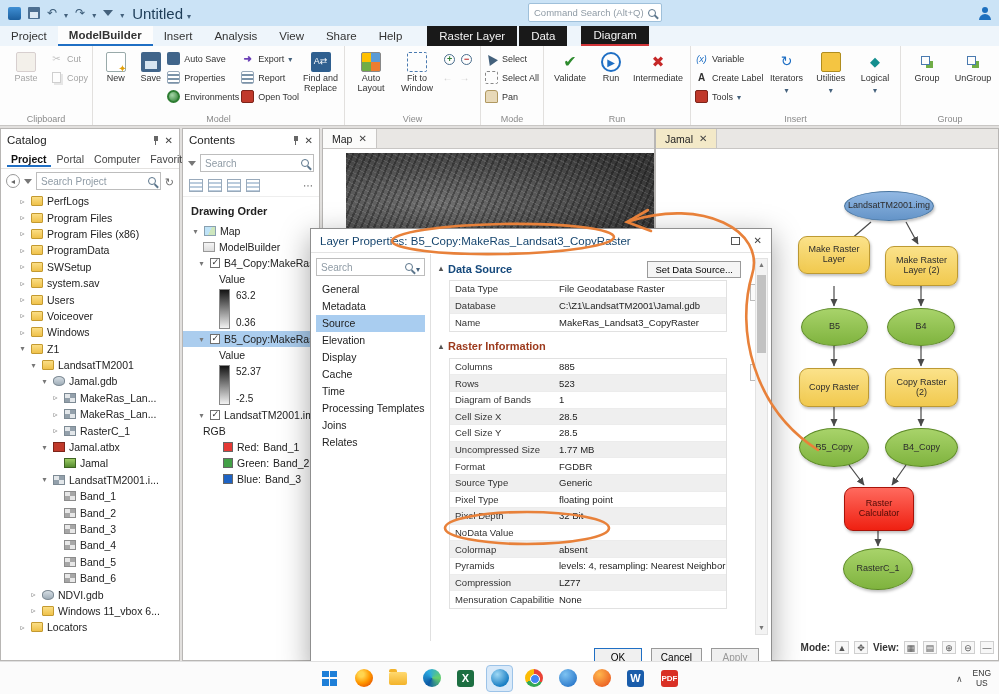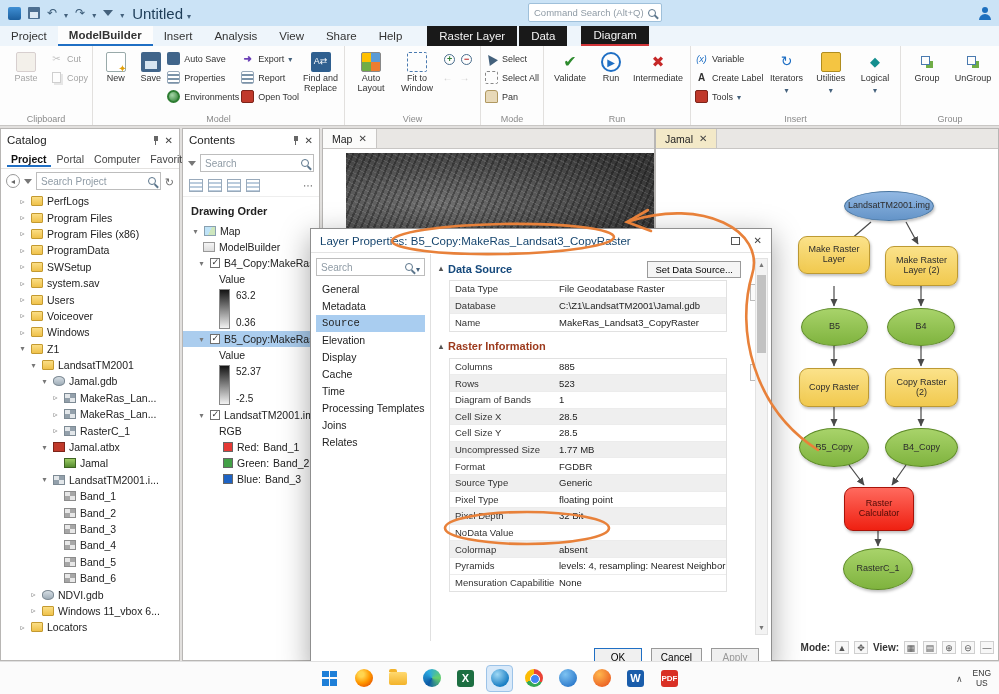--- a/index.html
+++ b/index.html
@@ -154,21 +154,21 @@
   .stic { width:14px; height:13px; border:1px solid #cfcfcf; background:#f7f7f7; display:flex; align-items:center; justify-content:center; font-size:9px; color:#555; cursor:pointer; }
 
   
   #dialog { position:absolute; left:310px; top:228px; width:462px; height:442px; background:#fff; border:1px solid #8f8f8f; box-shadow:0 8px 28px rgba(0,0,0,.35); z-index:20; }
   .dtitle { height:24px; display:flex; align-items:center; padding:0 9px; font-size:11.5px; color:#16456e; border-bottom:1px solid #e3e3e3; }
   .dctl { margin-left:auto; display:flex; gap:14px; color:#444; font-size:11px; align-items:center; }
   .maxbox { width:9px; height:8px; border:1.2px solid #555; }
   .dbody { position:absolute; left:0; top:25px; right:0; bottom:28px; display:flex; }
   .dleft { width:120px; border-right:1px solid #e0e0e0; padding:4px 5px; }
   .dmi { height:17px; font-size:10.5px; padding:2px 6px; color:#222; cursor:pointer; white-space:nowrap; overflow:hidden; }
-  .dmi.selected { background:#a9cdf0;font-family:Liberation Mono, monospace; }
+  .dmi.selected { background:#a9cdf0; }
   .dcontent { flex:1; position:relative; padding:6px 26px 0 8px; overflow:hidden; }
   .sech { display:flex; align-items:center; gap:5px; font-size:11px; font-weight:bold; height:17px; }
   .sech .tri { font-size:8px; color:#555; }
   .h-ds { color:#15497c; } .h-ri { color:#9c3a1d; }
   .setds { position:absolute; right:30px; top:7px; height:17px; font-size:9.5px; border:1px solid #9a9a9a; background:#f5f5f5; padding:0 7px; cursor:pointer; }
   .ptable { border:1px solid #e1e1e1; margin:3px 0 6px 10px; width:278px; }
   .prow { display:flex; min-height:16.6px; font-size:9.5px; border-bottom:1px solid #ececec; align-items:center; }
   .prow:last-child { border-bottom:0; }
   .prow.shaded { background:#efefef; }
   .pkey { width:104px; padding:1px 5px; color:#333; flex:none; white-space:nowrap; overflow:hidden; }
@@ -728,21 +728,21 @@
     <span class="ramplbl">
       <span>52.37</span>
       <span>-2.5</span>
     </span>
   </div>
   <div class="crow" style="padding-left:14px;">
     <span class="texp">▾</span>
     <span class="cb"></span>
     <span>LandsatTM2001.img</span>
   </div>
-  <div class="crow" style="padding-left:36px;align-items:center;">
+  <div class="crow" style="padding-left:20px;align-items:center;">
     <span>RGB</span>
   </div>
   <div class="crow" style="padding-left:40px;">
     <span class="sw" style="background:#e53935;"></span>
     <span>Red:</span>
     <span>Band_1</span>
   </div>
   <div class="crow" style="padding-left:40px;">
     <span class="sw" style="background:#43a047;"></span>
     <span>Green:</span>
@@ -968,20 +968,24 @@
           <div class="prow shaded">
             <span class="pkey">Colormap</span>
             <span class="pval">absent</span>
           </div>
 
           <div class="prow">
             <span class="pkey">Pyramids</span>
             <span class="pval">levels: 4, resampling: Nearest Neighbor</span>
           </div>
 
+          <div class="prow shaded">
+            <span class="pkey">Compression</span>
+            <span class="pval">LZ77</span>
+          </div>
 
           <div class="prow">
             <span class="pkey">Mensuration Capabilities</span>
             <span class="pval">None</span>
           </div>
         </div>
       <div class="copybtn" style="top:110px;"></div>
 
       <div class="dscroll">
         <span class="sarr" style="top:0;">▲</span>

